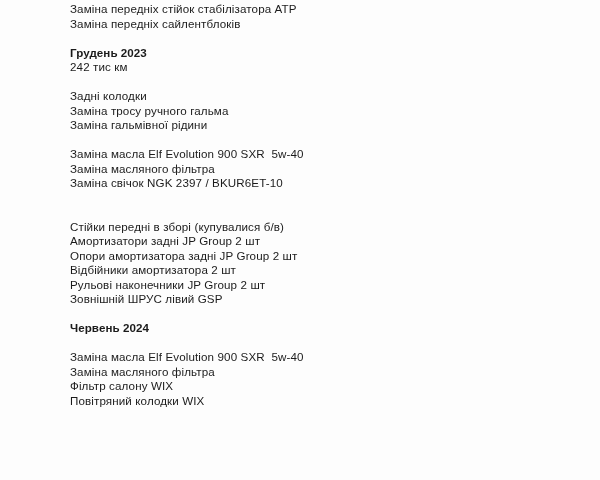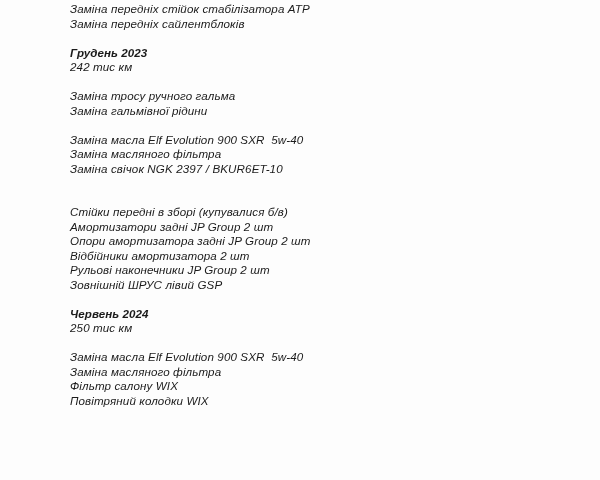--- a/index.html
+++ b/index.html
@@ -18,21 +18,20 @@
   #page {
     position: relative;
     width: 600px;
     height: 480px;
     background: #fdfdfd;
     box-sizing: border-box;
     padding: 2px 0 0 70px;
   }
   .doc-body {
     display: block;
-    font-style: italic;
   }
   .block {
     display: block;
   }
   .line {
     display: block;
     height: 14.5px;
     line-height: 14.5px;
     font-size: 11.6px;
     letter-spacing: 0.01em;
@@ -63,20 +62,21 @@
     </div>
 
     <span class="spacer"></span>
 
     <div class="block">
       <span class="line heading">Грудень 2023</span>
       <span class="line meta">242 тис км</span>
 
       <span class="spacer"></span>
 
+      <span class="line">Задні колодки</span>
       <span class="line">Заміна тросу ручного гальма</span>
       <span class="line">Заміна гальмівної рідини</span>
 
       <span class="spacer"></span>
 
       <span class="line">Заміна масла Elf Evolution 900 SXR  5w-40</span>
       <span class="line">Заміна масляного фільтра</span>
       <span class="line">Заміна свічок NGK 2397 / BKUR6ET-10</span>
     </div>
 
@@ -91,21 +91,20 @@
       <span class="line">Опори амортизатора задні JP Group 2 шт</span>
       <span class="line">Відбійники амортизатора 2 шт</span>
       <span class="line">Рульові наконечники JP Group 2 шт</span>
       <span class="line">Зовнішній ШРУС лівий GSP</span>
     </div>
 
     <span class="spacer"></span>
 
     <div class="block">
       <span class="line heading">Червень 2024</span>
-      <span class="line meta">250 тис км</span>
 
       <span class="spacer"></span>
 
       <span class="line">Заміна масла Elf Evolution 900 SXR  5w-40</span>
       <span class="line">Заміна масляного фільтра</span>
       <span class="line">Фільтр салону WIX</span>
       <span class="line">Повітряний колодки WIX</span>
     </div>
 
   </div>

